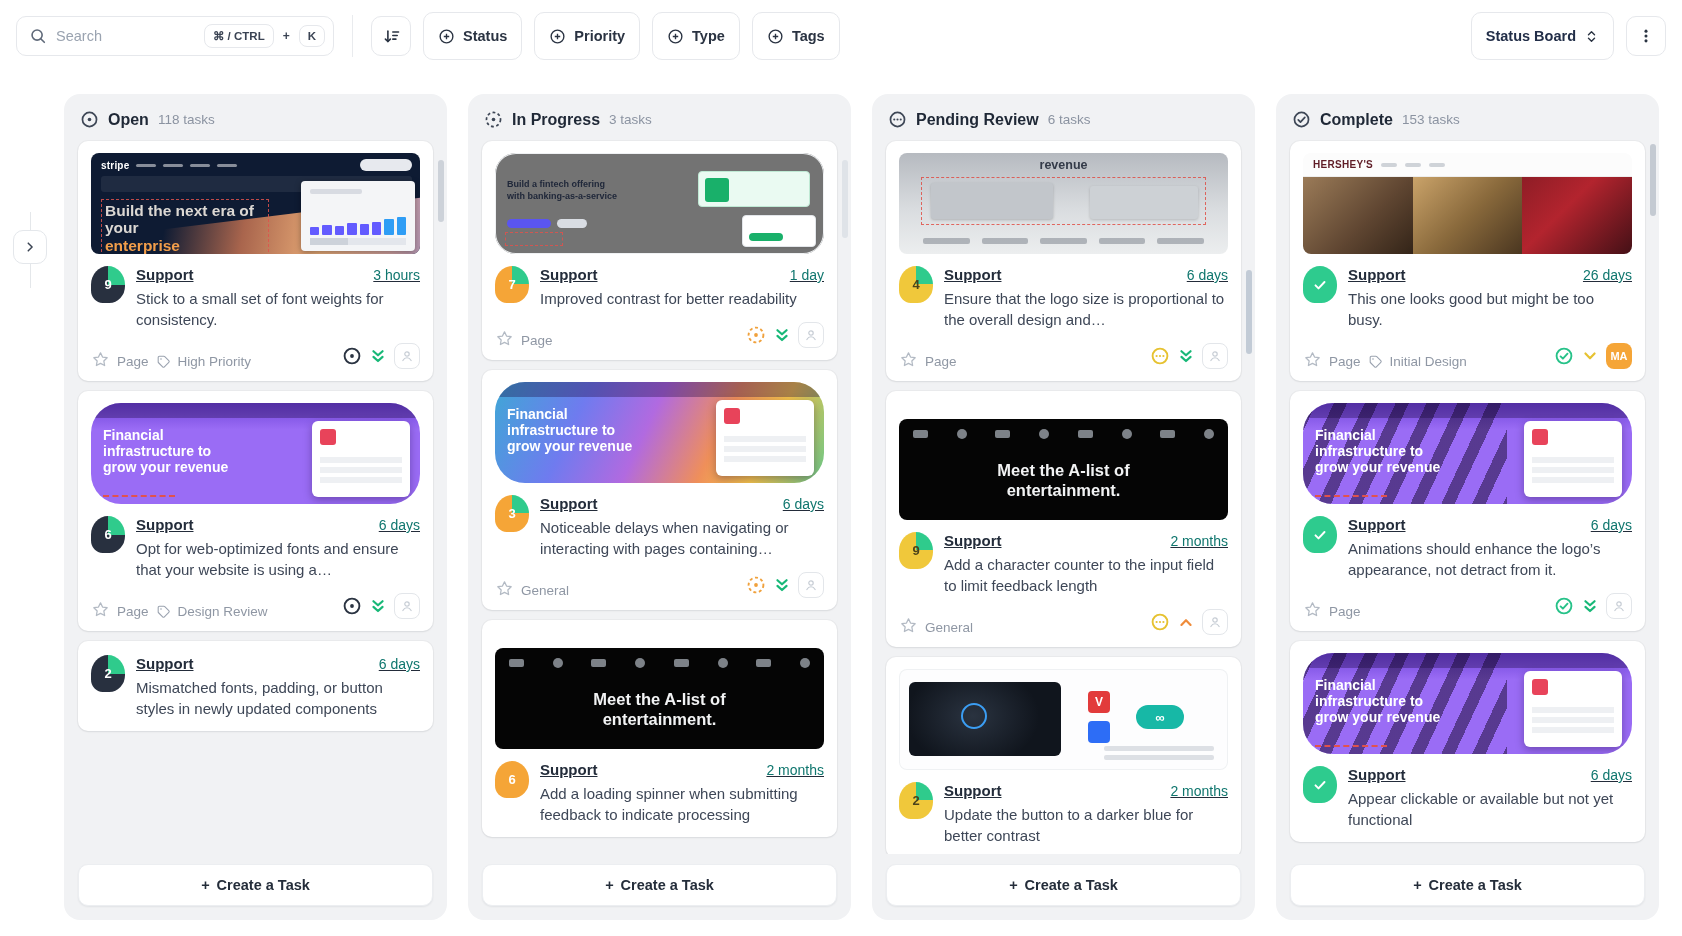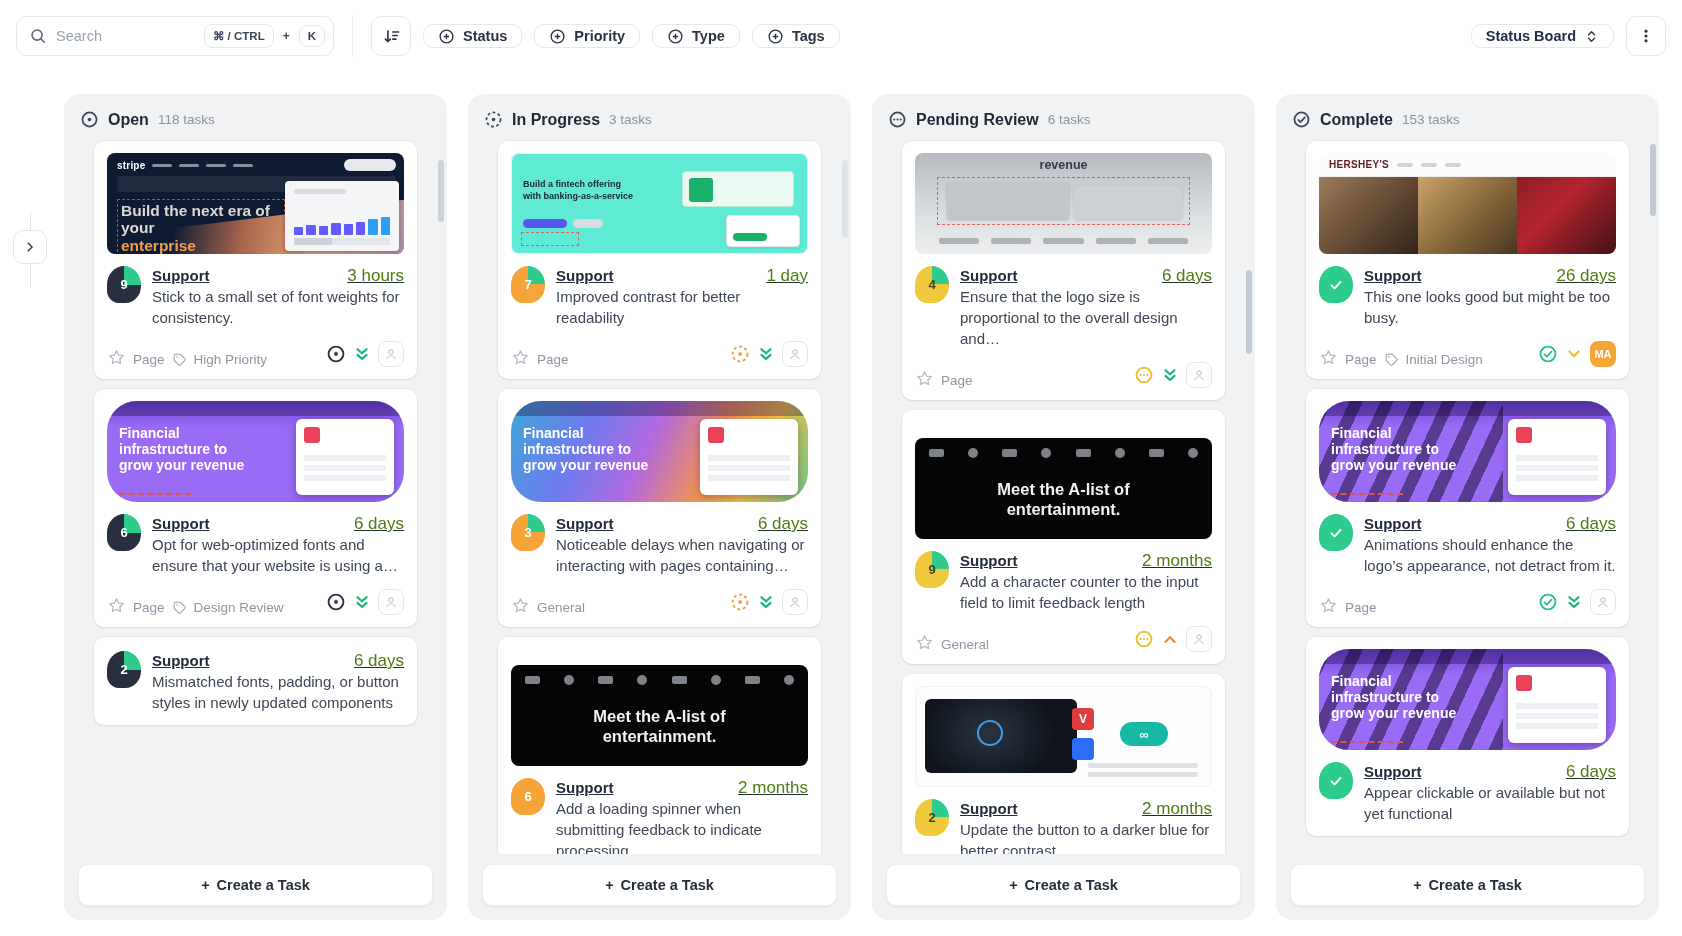--- a/index.html
+++ b/index.html
@@ -11,34 +11,34 @@
   .search { width:318px; height:40px; border:1px solid #e6e8ec; border-radius:10px; background:#fff;
     display:flex; align-items:center; gap:9px; padding:0 8px 0 12px; }
   .search input { border:none; outline:none; flex:1; font-size:14.5px; color:#3a4352; min-width:0;
     font-family:"Liberation Sans", sans-serif; background:transparent; }
   .search input::placeholder { color:#9aa3b0; }
   .kbd { border:1px solid #e6e8ec; border-radius:8px; padding:4px 8px; font-size:11.5px; font-weight:700; color:#3a4353; white-space:nowrap; }
   .kbd-plus { font-size:12px; font-weight:700; color:#3a4353; }
   .vdiv { width:1px; height:42px; background:#e9ebee; margin:0 6px; }
   .iconbtn { width:40px; height:40px; border:1px solid #e6e8ec; border-radius:10px; background:#fff;
     display:grid; place-items:center; cursor:pointer; }
-  .pillbtn { height:24px; border:1px solid #e6e8ec; border-radius:10px; background:#fff; cursor:pointer;
+  .pillbtn { height:48px; border:1px solid #e6e8ec; border-radius:10px; background:#fff; cursor:pointer;
     display:flex; align-items:center; gap:8px; padding:0 14px; font-size:14.5px; font-weight:600; color:#2a3342;
     font-family:"Liberation Sans", sans-serif; }
   .viewbtn { font-weight:700; color:#222e48; }
   .spacer { flex:1; }
 
   
   .board { position:relative; display:flex; gap:21px; padding:22px 27px 14px 64px; }
   .column { width:383px; height:826px; background:#f1f2f4; border-radius:16px; position:relative;
     display:flex; flex-direction:column; flex:none; }
   .col-header { display:flex; align-items:center; gap:9px; padding:16px 16px 8px; }
   .col-title { font-size:16px; font-weight:700; color:#1f2836; }
   .col-count { font-size:13.5px; color:#8b93a1; }
-  .col-scroll { flex:1; overflow:hidden; padding:4px 30px 0; }
+  .col-scroll { flex:1; overflow:hidden; padding:4px 14px 0; }
   .col-foot { padding:10px 14px 14px; }
   .create-btn { width:100%; height:42px; background:#fff; border:1px solid #eceef1; border-radius:10px;
     box-shadow:0 1px 2px rgba(16,24,40,.07); display:flex; align-items:center; justify-content:center; gap:7px;
     font-size:14.5px; font-weight:600; color:#242d3a; cursor:pointer; font-family:"Liberation Sans", sans-serif; }
   .vthumb { position:absolute; right:3px; width:6px; border-radius:3px; background:#cdd2d9; }
 
   
   .card { background:#fff; border-radius:10px; padding:12px 13px; margin-bottom:10px;
     box-shadow:0 1px 2px rgba(16,24,40,.08), 0 0 0 1px rgba(16,24,40,.03); }
   .thumb { height:101px; border-radius:8px; overflow:hidden; position:relative; margin-bottom:12px; }
@@ -46,22 +46,22 @@
   .badge { width:34px; height:37px; flex:none; border-radius:50% 50% 46% 34%;
     display:grid; place-items:center; color:#fff; font-weight:700; font-size:13px; }
   .b-navy   { background:conic-gradient(#2fcb8c 14deg 92deg, #28303f 92deg 374deg); }
   .b-orange { background:conic-gradient(#2fcb8c 14deg 88deg, #f5a537 88deg 374deg); }
   .b-orange-plain { background:#f5a537; }
   .b-yellow { background:conic-gradient(#2fcb8c 14deg 88deg, #f0c83b 88deg 374deg); color:#4c431b; }
   .b-check  { background:#2ecb8e; }
   .ch-main { flex:1; min-width:0; }
   .ch-row { display:flex; align-items:baseline; justify-content:space-between; gap:8px;text-decoration:underline; }
   .card-title { font-size:15px; font-weight:700; color:#232c3a; }
-  .card-time { font-size:17px; color:#4d7c0f; white-space:nowrap; }
-  .card-desc { font-size:15px; color:#3e4757; line-height:1.4; }
+  .card-time { font-size:14px; color:#0f766e; white-space:nowrap; }
+  .card-desc { font-size:15px; color:#3e4757; line-height:1.4; margin-top:5px; }
   .card-foot { display:flex; align-items:flex-end; gap:7px; margin-top:13px; }
   .foot-tag { font-size:13.5px; color:#8f97a4; }
   .foot-right { margin-left:auto; display:flex; align-items:center; gap:8px; }
   .fico { display:grid; place-items:center; cursor:pointer; }
   .assignee { width:26px; height:26px; border:1.4px solid #e3e6ea; border-radius:8px; display:grid; place-items:center; color:#c6ccd4; cursor:pointer; background:#fff; }
   .avatar-ma { width:26px; height:26px; border-radius:8px; background:#f5a537; color:#fff; font-size:11px; font-weight:700; display:grid; place-items:center; cursor:pointer; }
 
   .ic-open{color:#2b3442}.ic-prog{color:#f0a13c}.ic-rev{color:#e6c231}.ic-done{color:#27c289}
   .ic-green{color:#17b877}.ic-orange{color:#ef8b3a}.ic-yellow{color:#e6c231}
   .ic-hdr{color:#3e4756}.ic-gray{color:#aeb5c0}
@@ -107,21 +107,21 @@
   .tf-phone::after { content:""; position:absolute; top:32px; left:8px; right:8px; height:30px;
     background:linear-gradient(0deg,#eef0f3 0 6px, transparent 6px 10px, #eef0f3 10px 16px, transparent 16px 20px, #eef0f3 20px 26px, transparent 26px); }
 
   .t-gray { background:linear-gradient(180deg,#c4c8cd 0%, #dcdfe2 45%, #f2f3f4 100%); }
   .tg-row { position:absolute; left:16px; right:16px; display:flex; gap:10px; }
   .tg-row.r1 { top:14px; } .tg-row.r2 { top:34px; }
   .tg-row i { flex:1; height:7px; background:rgba(90,98,110,.34); border-radius:2px; }
   .tg-caption { position:absolute; left:50%; transform:translateX(-50%); bottom:14px; font-size:9.5px; font-weight:700;
     color:#30363f; border:1px dashed #e0524d; padding:2px 6px; background:rgba(255,255,255,.65); white-space:nowrap; }
 
-  .t-fintech { background:#5eead4; box-shadow:inset 0 0 0 1px #eff1f3; }
+  .t-fintech { background:#737373; box-shadow:inset 0 0 0 1px #eff1f3;border-radius:21px; }
   .tfi-text { position:absolute; left:12px; top:26px; width:118px; font-size:9px; font-weight:700; color:#20283a; line-height:1.3; }
   .tfi-pill1 { position:absolute; left:12px; top:66px; width:44px; height:9px; border-radius:5px; background:#5a55f0; }
   .tfi-pill2 { position:absolute; left:62px; top:66px; width:30px; height:9px; border-radius:5px; background:#d9dde3; }
   .tfi-dash { position:absolute; left:10px; bottom:8px; width:58px; height:14px; border:1px dashed rgba(224,82,77,.85); }
   .tfi-card1 { position:absolute; right:14px; top:18px; width:112px; height:36px; background:#eafaf2; border:1px solid #bfe9d4; border-radius:4px; }
   .tfi-card1::before { content:""; position:absolute; left:6px; top:6px; width:24px; height:24px; background:#19b06a; border-radius:3px; }
   .tfi-card2 { position:absolute; right:8px; top:62px; width:74px; height:32px; background:#fff; border:1px solid #e3e6ea; border-radius:4px; box-shadow:0 1px 3px rgba(0,0,0,.08); }
   .tfi-card2::after { content:""; position:absolute; left:6px; bottom:5px; width:34px; height:8px; background:#19b06a; border-radius:4px; }
 
   .t-alist { background:#050505;margin-top:16px; }

